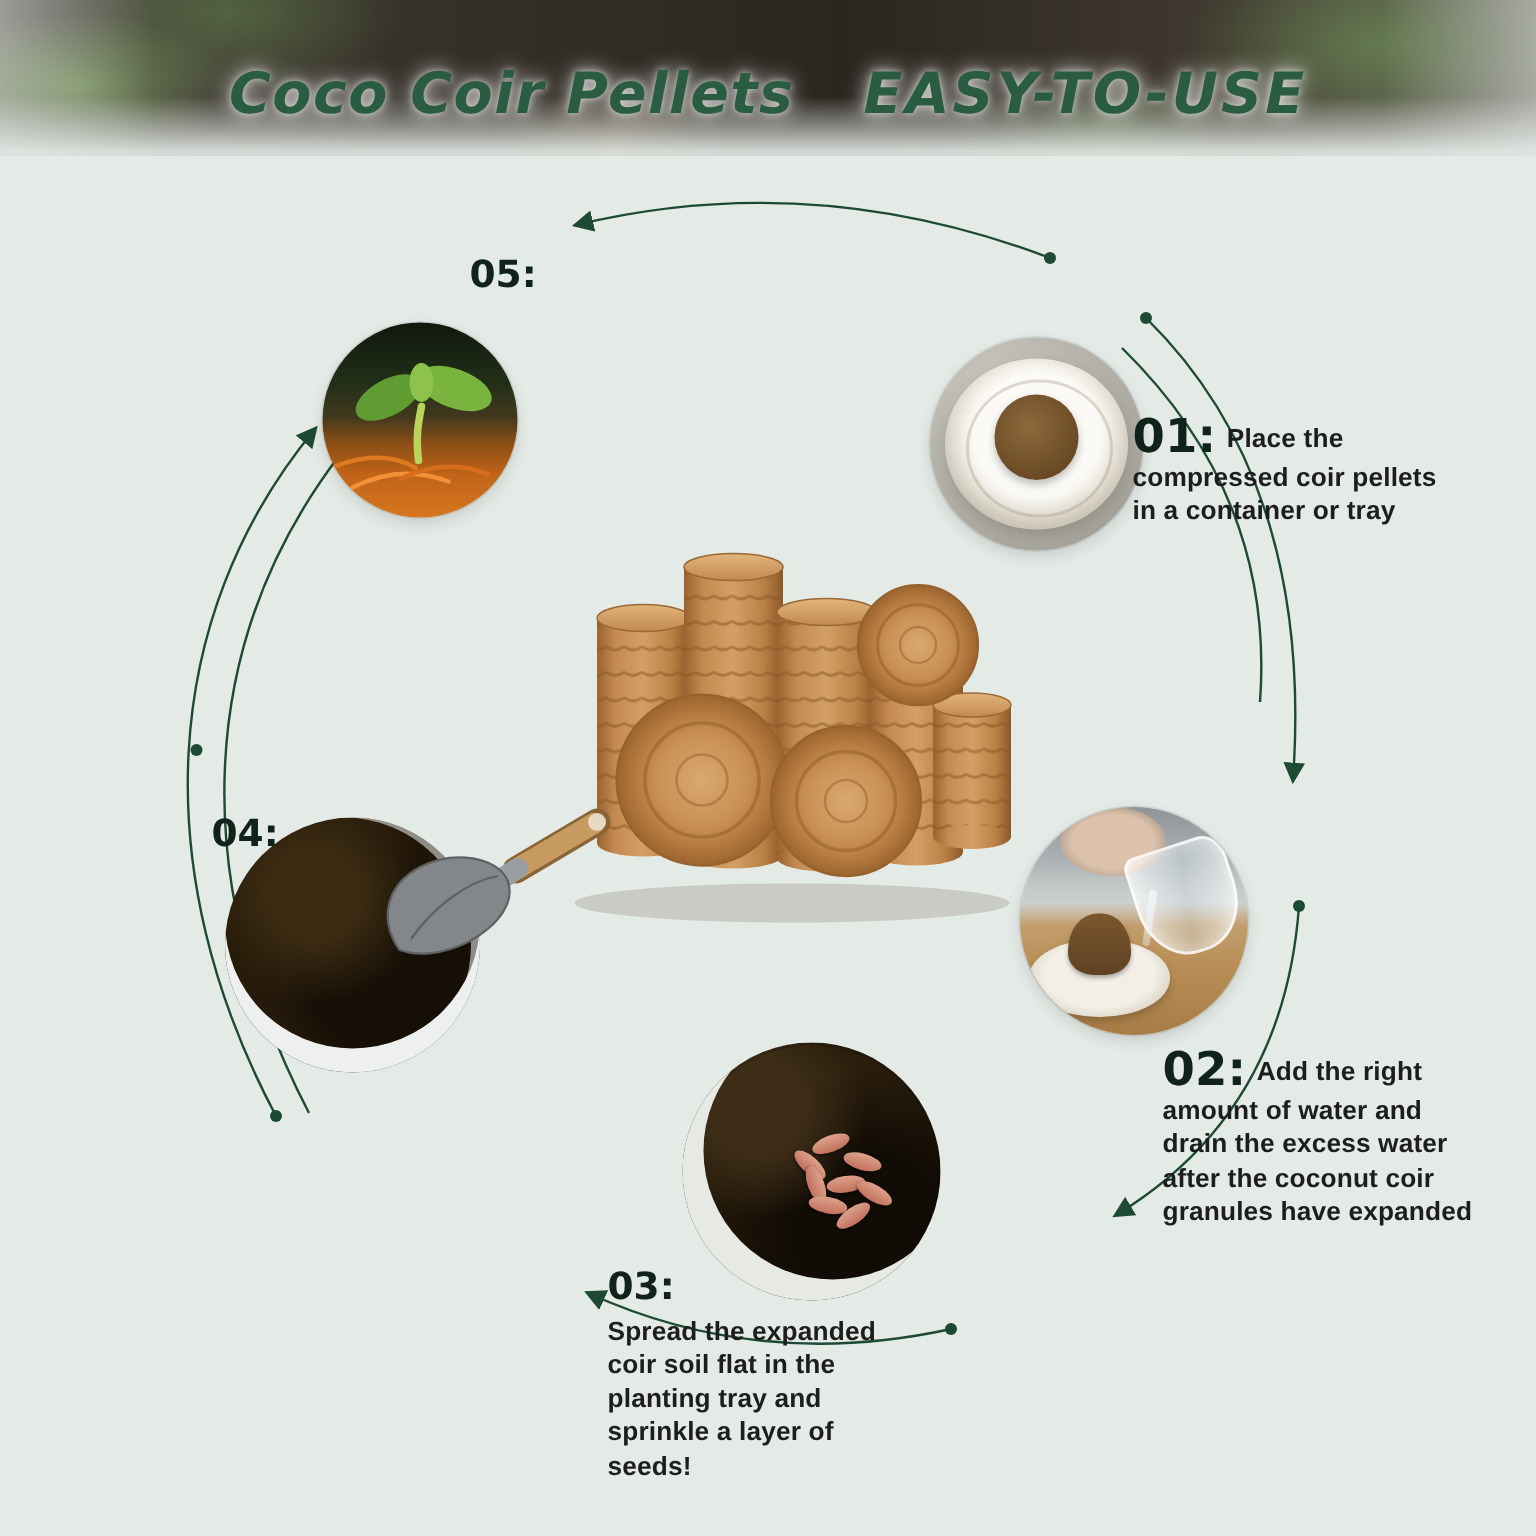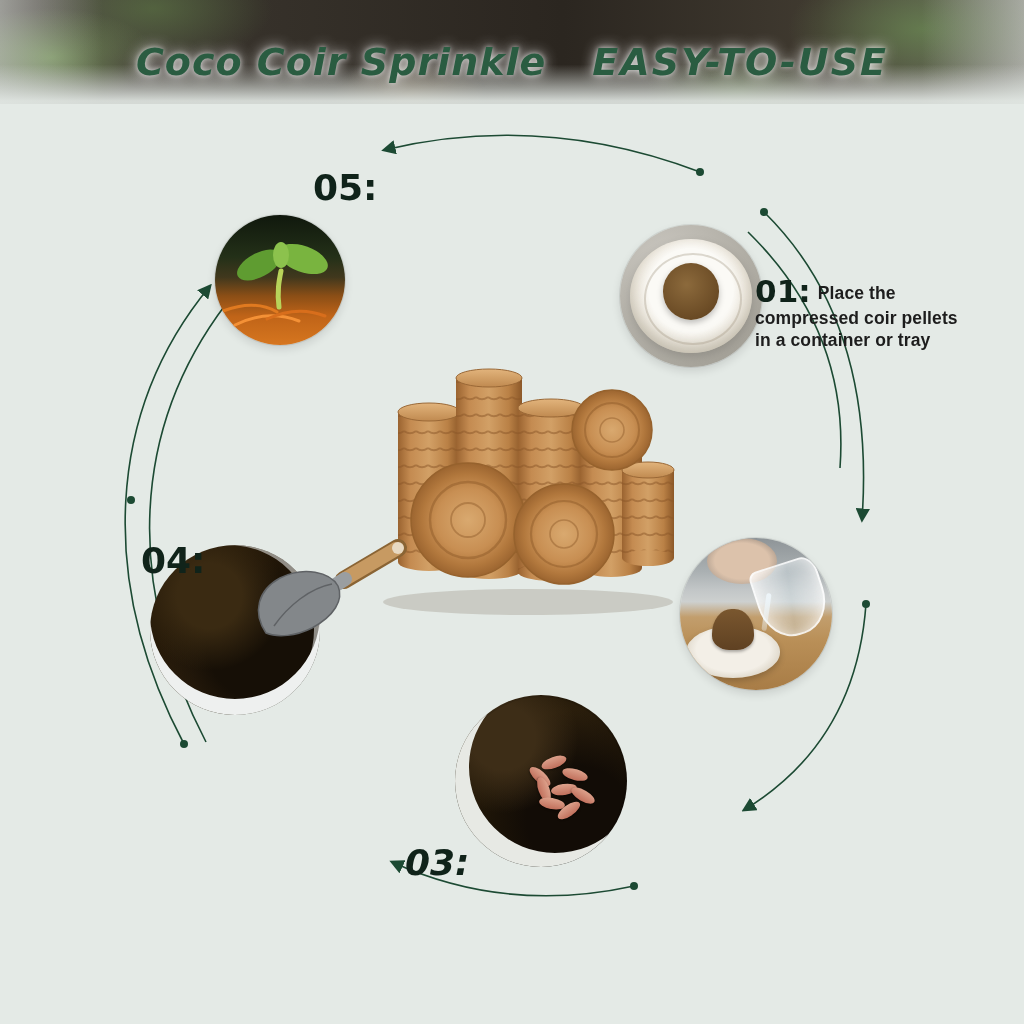--- a/index.html
+++ b/index.html
@@ -21,21 +21,21 @@
       linear-gradient(90deg, rgba(228,234,230,.5), rgba(228,234,230,0) 10%, rgba(228,234,230,0) 90%, rgba(228,234,230,.5));}
   .banner-title{position:absolute;width:100%;top:40px;text-align:center;
     font-family:"DejaVu Sans",sans-serif;font-style:italic;font-weight:bold;font-size:38px;
     color:#2a5c41;letter-spacing:1px;
     text-shadow:0 0 14px rgba(255,255,255,.9),0 0 5px rgba(255,255,255,.6);}
   .banner-title .t2{margin-left:46px;letter-spacing:2px;}
 
   
   .num{font-family:"DejaVu Sans",sans-serif;font-weight:bold;font-size:31px;
        color:#10231a;line-height:1;margin-right:7px;vertical-align:-3px;}
-  .num-big{font-size:36px;}
+  .num-big{font-size:25px;}
   .step-text{font-size:17.5px;font-weight:700;color:#1d1d1d;line-height:1.28;margin:0;
              letter-spacing:.1px;}
   .abs{position:absolute;}
   .z3{z-index:3;}
 
   
   .photo{position:absolute;border-radius:50%;overflow:hidden;z-index:2;
          box-shadow:0 0 0 1px rgba(0,0,0,.08),0 4px 10px rgba(0,0,0,.12);}
   .p05{left:215px;top:215px;width:130px;height:130px;
     background:linear-gradient(180deg,#10180d 0%,#233018 32%,#41381d 48%,#8a4e16 62%,#c06418 78%,#d6761f 100%);}
@@ -87,21 +87,21 @@
   .pellets{position:absolute;left:368px;top:350px;z-index:2;}
 </style>
 </head>
 <body>
 
 <div class="page">
 
   <div class="banner">
     <div class="banner-fade"></div>
     <div class="banner-title">
-      <span class="t1">Coco Coir Sprinkle</span><span class="t2">EASY-TO-USE</span>
+      <span class="t1">Coco Coir Pellets</span><span class="t2">EASY-TO-USE</span>
     </div>
   </div>
 
   <svg class="arcs" width="1024" height="1024" viewBox="0 0 1024 1024">
     <defs>
       <marker id="ah" viewBox="0 0 10 10" refX="8" refY="5" markerWidth="9" markerHeight="9" orient="auto-start-reverse">
         <path d="M0,0 L10,5 L0,10 z" fill="#1c4a33"></path>
       </marker>
     </defs>
     <g fill="none" stroke="#1c4a33" stroke-width="1.6">
@@ -248,20 +248,24 @@
   </svg>
 
   <div class="abs z3" style="left:313px;top:170px;width:248px;display:flex;gap:4px;">
     <span class="num num-big">05:</span>
   </div>
 
   <div class="abs z3" style="left:755px;top:276px;width:218px;">
     <p class="step-text"><span class="num">01:</span><span>Place the compressed coir pellets in a container or tray</span></p>
   </div>
 
+  <div class="abs z3" style="left:775px;top:698px;width:218px;">
+    <p class="step-text"><span class="num">02:</span><span>Add the right amount of water and drain the excess water after the coconut coir granules have expanded</span></p>
+  </div>
 
   <div class="abs z3" style="left:405px;top:845px;width:208px;">
-    <div class="num num-big" style="margin-bottom:6px;font-style:italic;">03:</div>
+    <div class="num num-big" style="margin-bottom:6px;">03:</div>
+    <p class="step-text">Spread the expanded coir soil flat in the planting tray and sprinkle a layer of seeds!</p>
   </div>
 
   <div class="num num-big abs z3" style="left:110px;top:543px;margin-left:31px;">04:</div>
 
 </div>
 
 </body></html>

